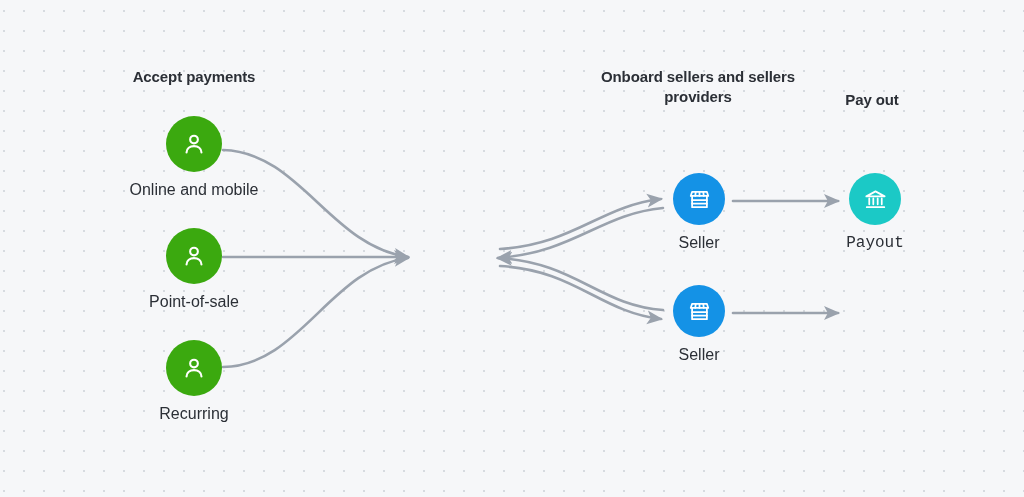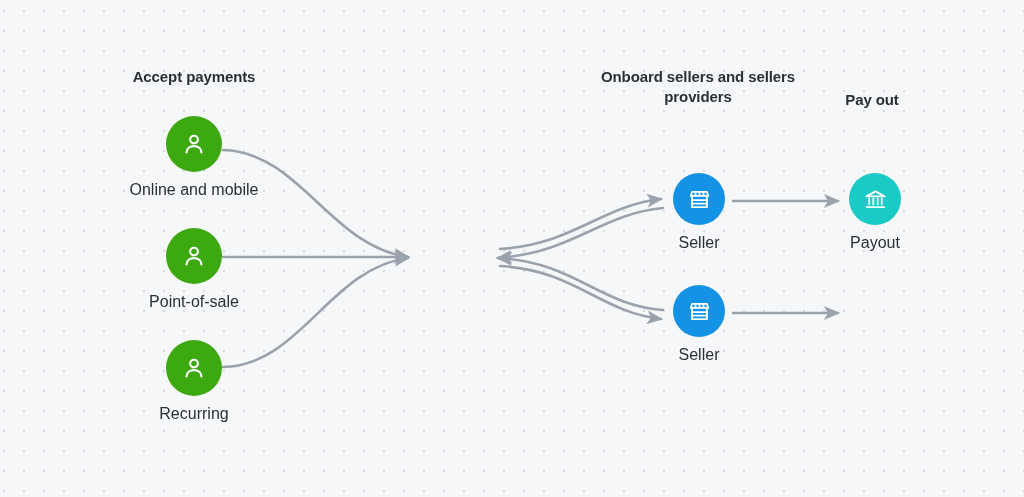--- a/index.html
+++ b/index.html
@@ -74,21 +74,21 @@
   .b-56 { width: 56px; height: 56px; }
   .b-52 { width: 52px; height: 52px; }
 
   
   #node-online    { left: 118px; top: 116px; width: 152px; }
   #node-pos       { left: 118px; top: 228px; width: 152px; }
   #node-recurring { left: 118px; top: 340px; width: 152px; }
   #node-platform  { left: 390px; top: 230px; width: 120px; }
   #node-seller-1  { left: 640px; top: 173px; width: 118px; }
   #node-seller-2  { left: 640px; top: 285px; width: 118px; }
-  #node-payout-1  { left: 812px; top: 173px; width: 126px; }
+  #node-payout-1  { left: 812px; top: 173px; width: 126px; font-family: Liberation Mono, monospace; }
   #node-payout-2  { left: 812px; top: 285px; width: 126px; }
 </style>
 </head>
 <body>
 
 <div id="canvas">
 
   <div class="col-head" id="head-accept">Accept payments</div>
 
   <div class="col-head" id="head-onboard">Onboard sellers and sellers providers</div>

